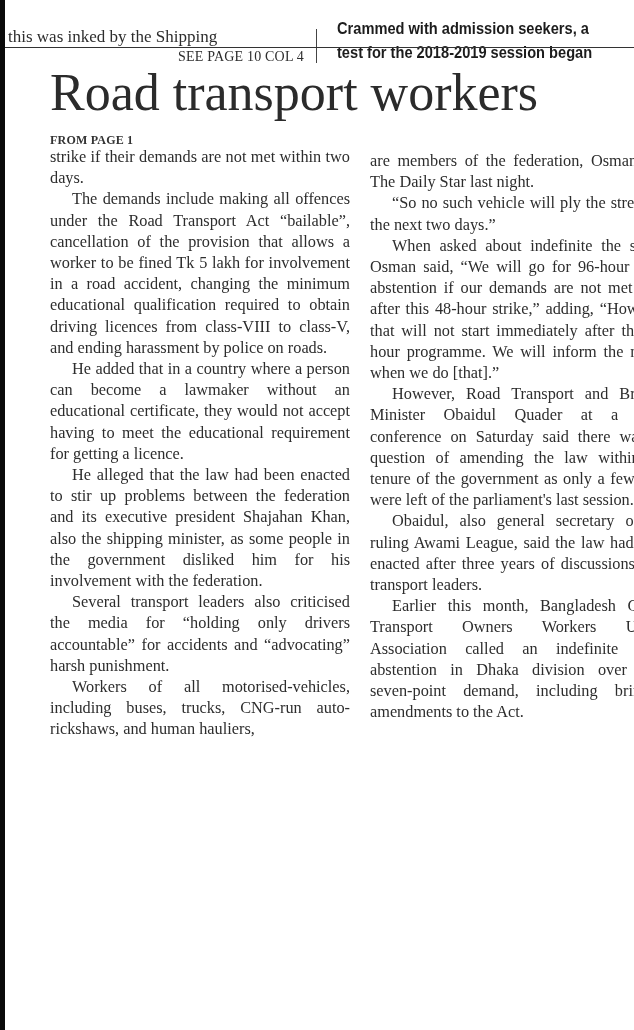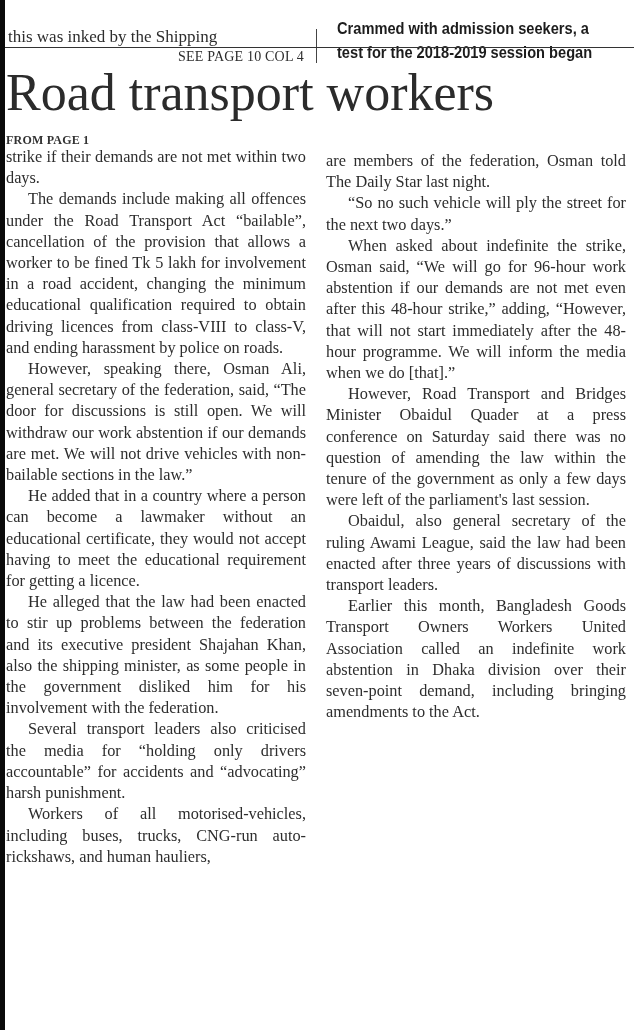--- a/index.html
+++ b/index.html
@@ -27,21 +27,21 @@
   }
   .h-rule { position: absolute; left: 5px; top: 47px; width: 629px; height: 1px; background: #333; }
   .headline {
     position: absolute; left: 6px; top: 60px;
     font-family: "Liberation Serif", serif; font-size: 52px; line-height: 66px; color: #2b2b2b;
     white-space: nowrap; letter-spacing: 0px;
   }
   .column {
     position: absolute; top: 133px; width: 300px;
     font-family: "Liberation Serif", serif; font-size: 16.3px; line-height: 21.2px; color: #2d2d2d;
-    text-align: justify; hyphens: manual;
+    text-align: justify; hyphens: manual; padding-left: 44px;
   }
   .col-left { left: 6px; }
   .col-right { left: 326px; top: 150px; }
   .kicker {
     font-family: "Liberation Serif", serif; font-size: 12px; line-height: 14px; font-weight: bold;
     color: #333; letter-spacing: 0.2px; margin: 0 0 -1px 0;
   }
   .column p { margin: 0; text-indent: 22px; }
   .column p.noindent { text-indent: 0; }
   .col-gutter { position: absolute; left: 316px; top: 135px; width: 1px; height: 895px; background: transparent; }
@@ -56,27 +56,26 @@
   <div class="see-page">SEE PAGE 10 COL 4</div>
   <div class="col-rule-top"></div>
   <div class="right-teaser">
     <div>Crammed with admission seekers, a</div>
     <div>test for the 2018-2019 session began</div>
   </div>
 </div>
 
 <div class="h-rule"></div>
 
-<h1 class="headline" style="margin:0;font-weight:normal;">Road transport workers</h1>
+<h1 class="headline" style="margin:0;font-weight:normal;padding-left:44px;">Road transport workers</h1>
 
 <div class="column col-left">
   <div class="kicker">FROM PAGE 1</div>
   <p class="noindent">strike if their demands are not met within two days.</p>
   <p>The demands include making all offences under the Road Transport Act “bailable”, cancellation of the provision that allows a worker to be fined Tk 5 lakh for involvement in a road accident, changing the minimum educational qualification required to obtain driving licences from class-VIII to class-V, and ending harassment by police on roads.</p>
-  <p>However, speaking there, Osman Ali, general secretary of the federation, said, “The door for discussions is still open. We will withdraw our work abstention if our demands are met. We will not drive vehicles with non-bailable sections in the law.”</p>
   <p>He added that in a country where a person can become a lawmaker with­out an educational certificate, they would not accept having to meet the educational requirement for getting a licence.</p>
   <p>He alleged that the law had been enacted to stir up problems between the federation and its executive presi­dent Shajahan Khan, also the shipping minister, as some people in the govern­ment disliked him for his involvement with the federation.</p>
   <p>Several transport leaders also criti­cised the media for “holding only drivers accountable” for accidents and “advocating” harsh punishment.</p>
   <p>Workers of all motorised-vehicles, including buses, trucks, CNG-run auto-rickshaws, and human hauliers,</p>
 </div>
 
 <div class="col-gutter"></div>
 
 <div class="column col-right">
   <p class="noindent">are members of the federation, Osman told The Daily Star last night.</p>

